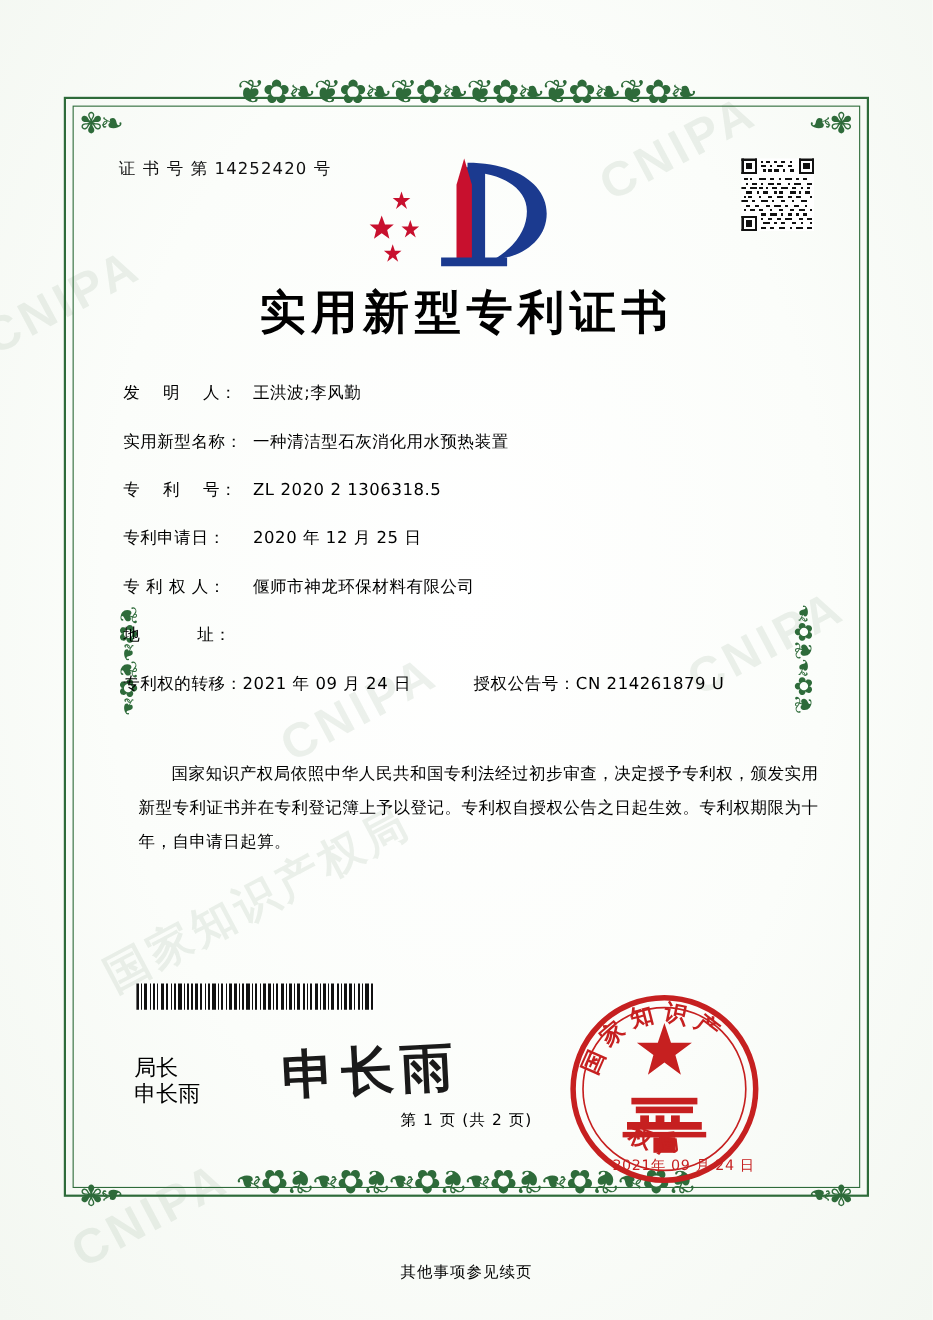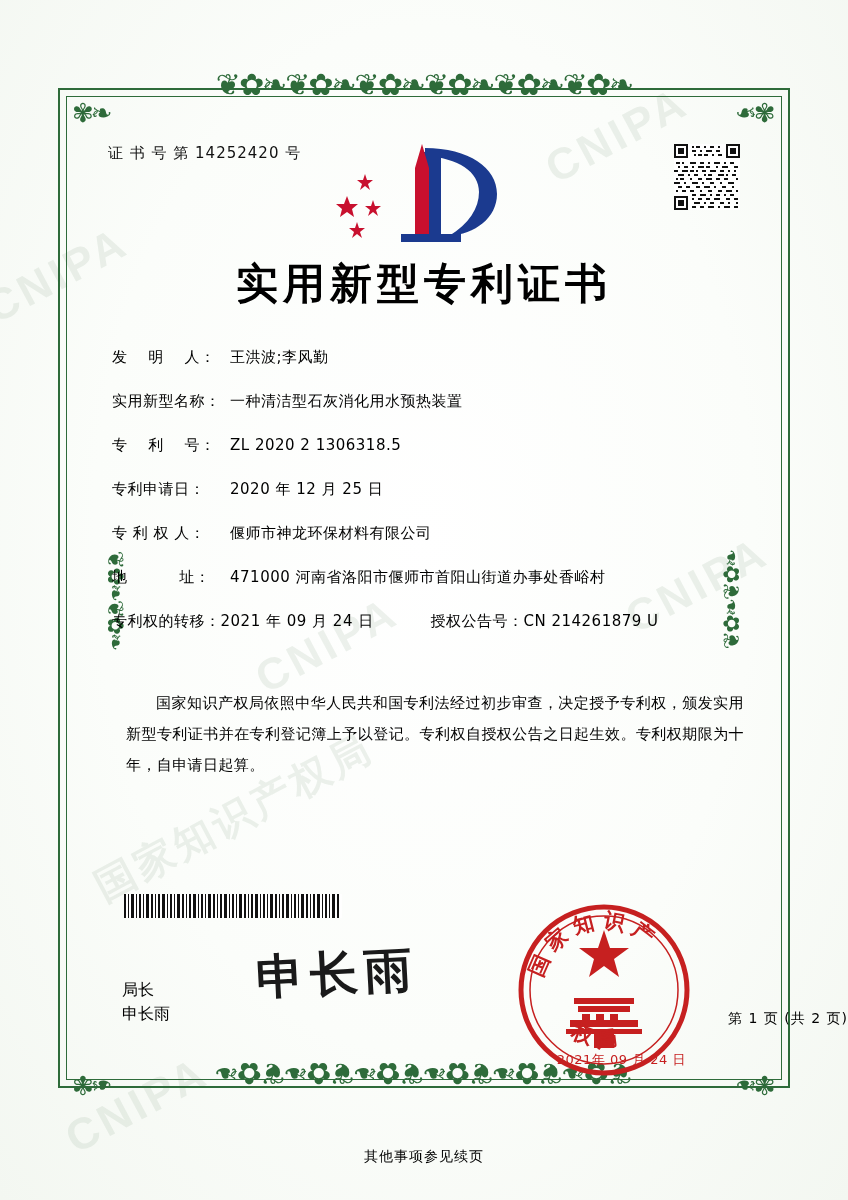--- a/index.html
+++ b/index.html
@@ -201,25 +201,24 @@
     left: 58px;
     top: 798px;
     width: 218px;
     height: 24px;
   }
 
   .sign-block {
     position: absolute;
     left: 56px;
     top: 862px;
-    font-size: 16px;
+    font-size: 20px;
     line-height: 24px;
     font-family: "DejaVu Sans", sans-serif;
     color: #000;
-    margin-top: 20px;
   }
   .signature {
     position: absolute;
     left: 190px;
     top: 846px;
     font-size: 48px;
     font-family: "DejaVu Serif", serif;
     color: #1a1a1a;
     letter-spacing: 6px;
     transform: rotate(-3deg);
@@ -243,21 +242,21 @@
     font-size: 13px;
     color: #c62020;
     font-family: "DejaVu Sans", sans-serif;
     letter-spacing: 0.5px;
   }
 
   .page-no {
     position: absolute;
     left: 0; right: 0;
     top: 1010px;
-    text-align: right;
+    text-align: center;
     font-size: 14px;
     color: #000;
     font-family: "DejaVu Sans", sans-serif;
     letter-spacing: 1px;
   }
   .footer-note {
     position: absolute;
     left: 0; right: 0;
     top: 1148px;
     text-align: center;
@@ -458,21 +457,20 @@
       <div class="field">
         <span class="lbl lbl-name">专利申请日：</span>
         <span class="val">2020 年 12 月 25 日</span>
       </div>
       <div class="field">
         <span class="lbl lbl-name">专 利 权 人：</span>
         <span class="val">偃师市神龙环保材料有限公司</span>
       </div>
       <div class="field">
         <span class="lbl lbl-name">地　　　 址：</span>
-        <span class="val">471000 河南省洛阳市偃师市首阳山街道办事处香峪村</span>
       </div>
       <div class="field inline-two">
         <span class="lbl">专利权的转移：</span><span class="val">2021 年 09 月 24 日</span>
         <span class="seg2">
           <span class="lbl">授权公告号：</span><span class="val">CN 214261879 U</span>
         </span>
       </div>
     </div>
 
     <div class="paragraphs">

